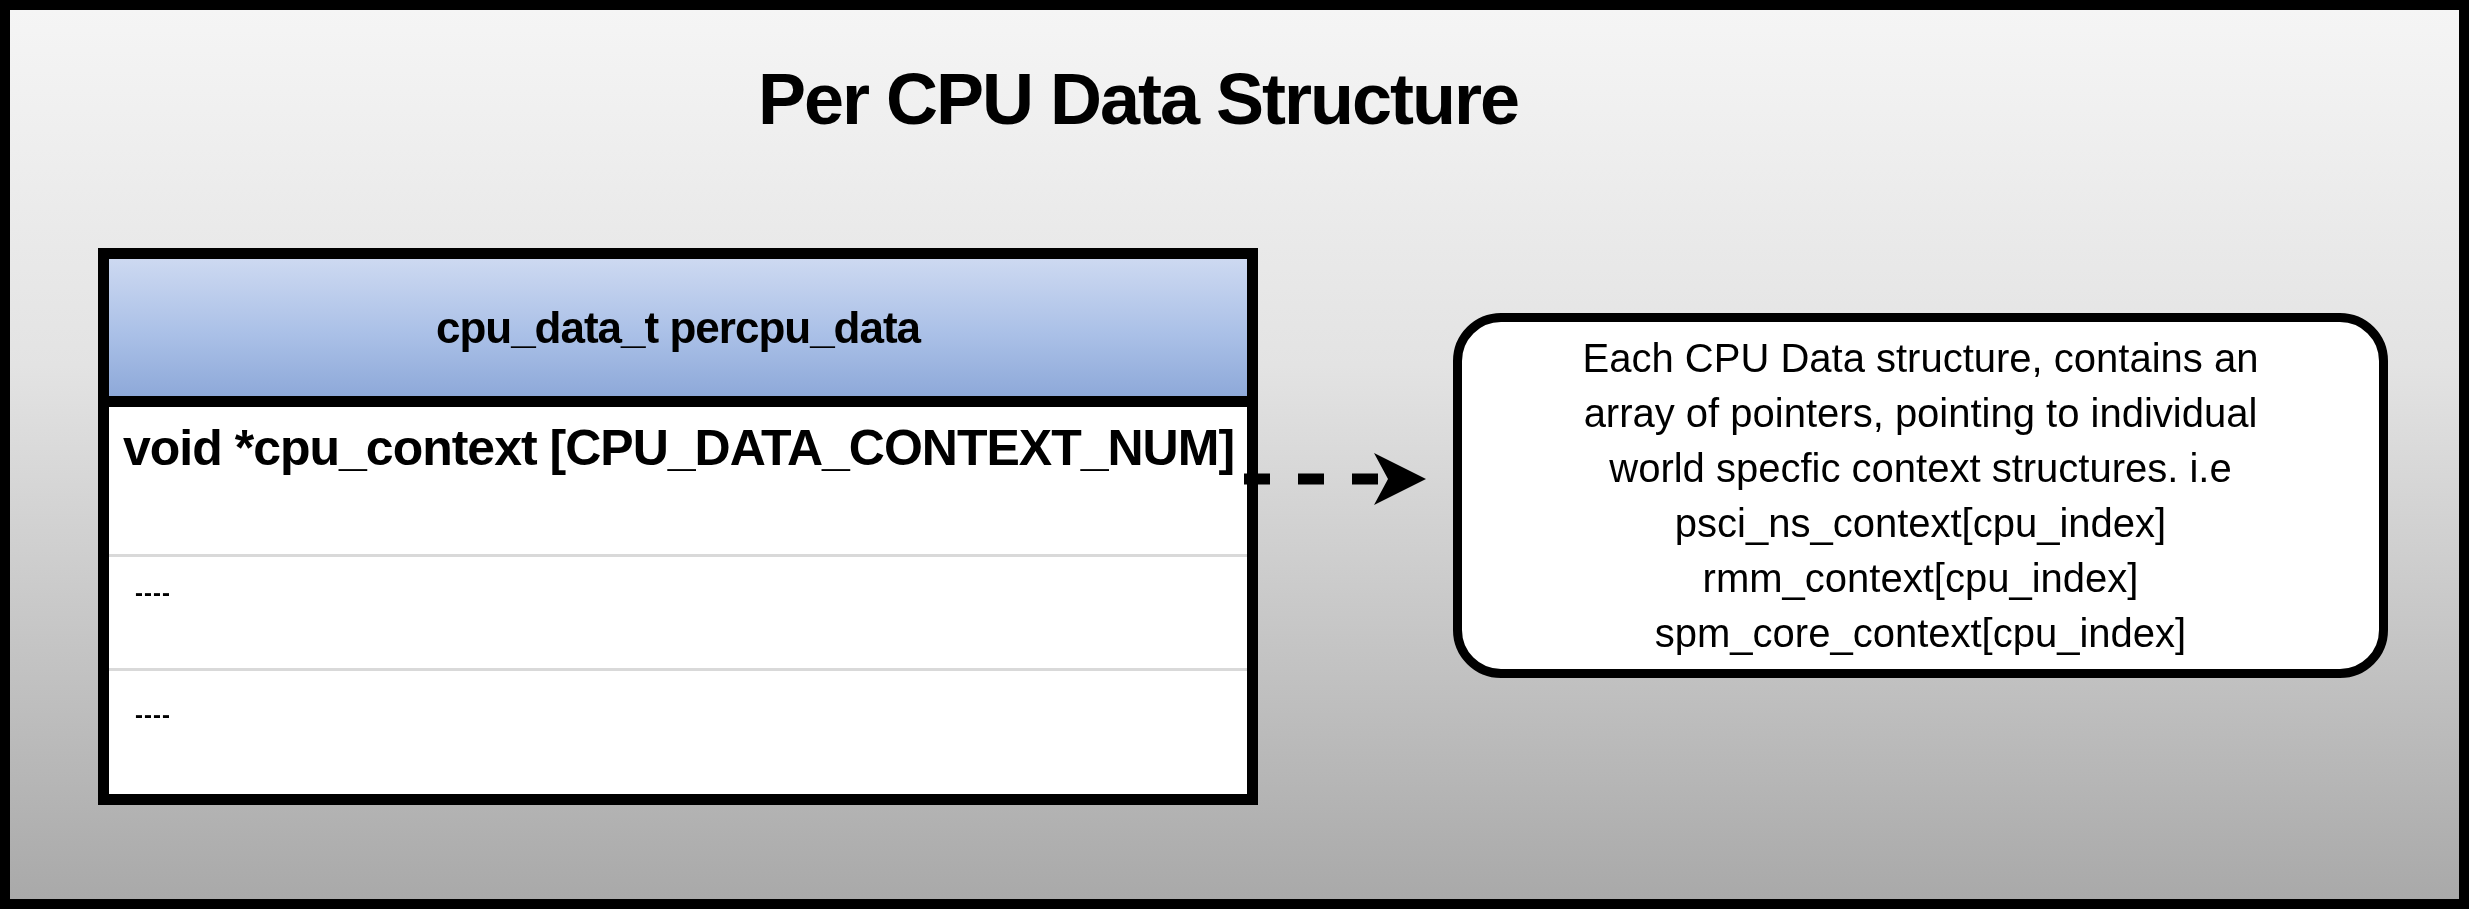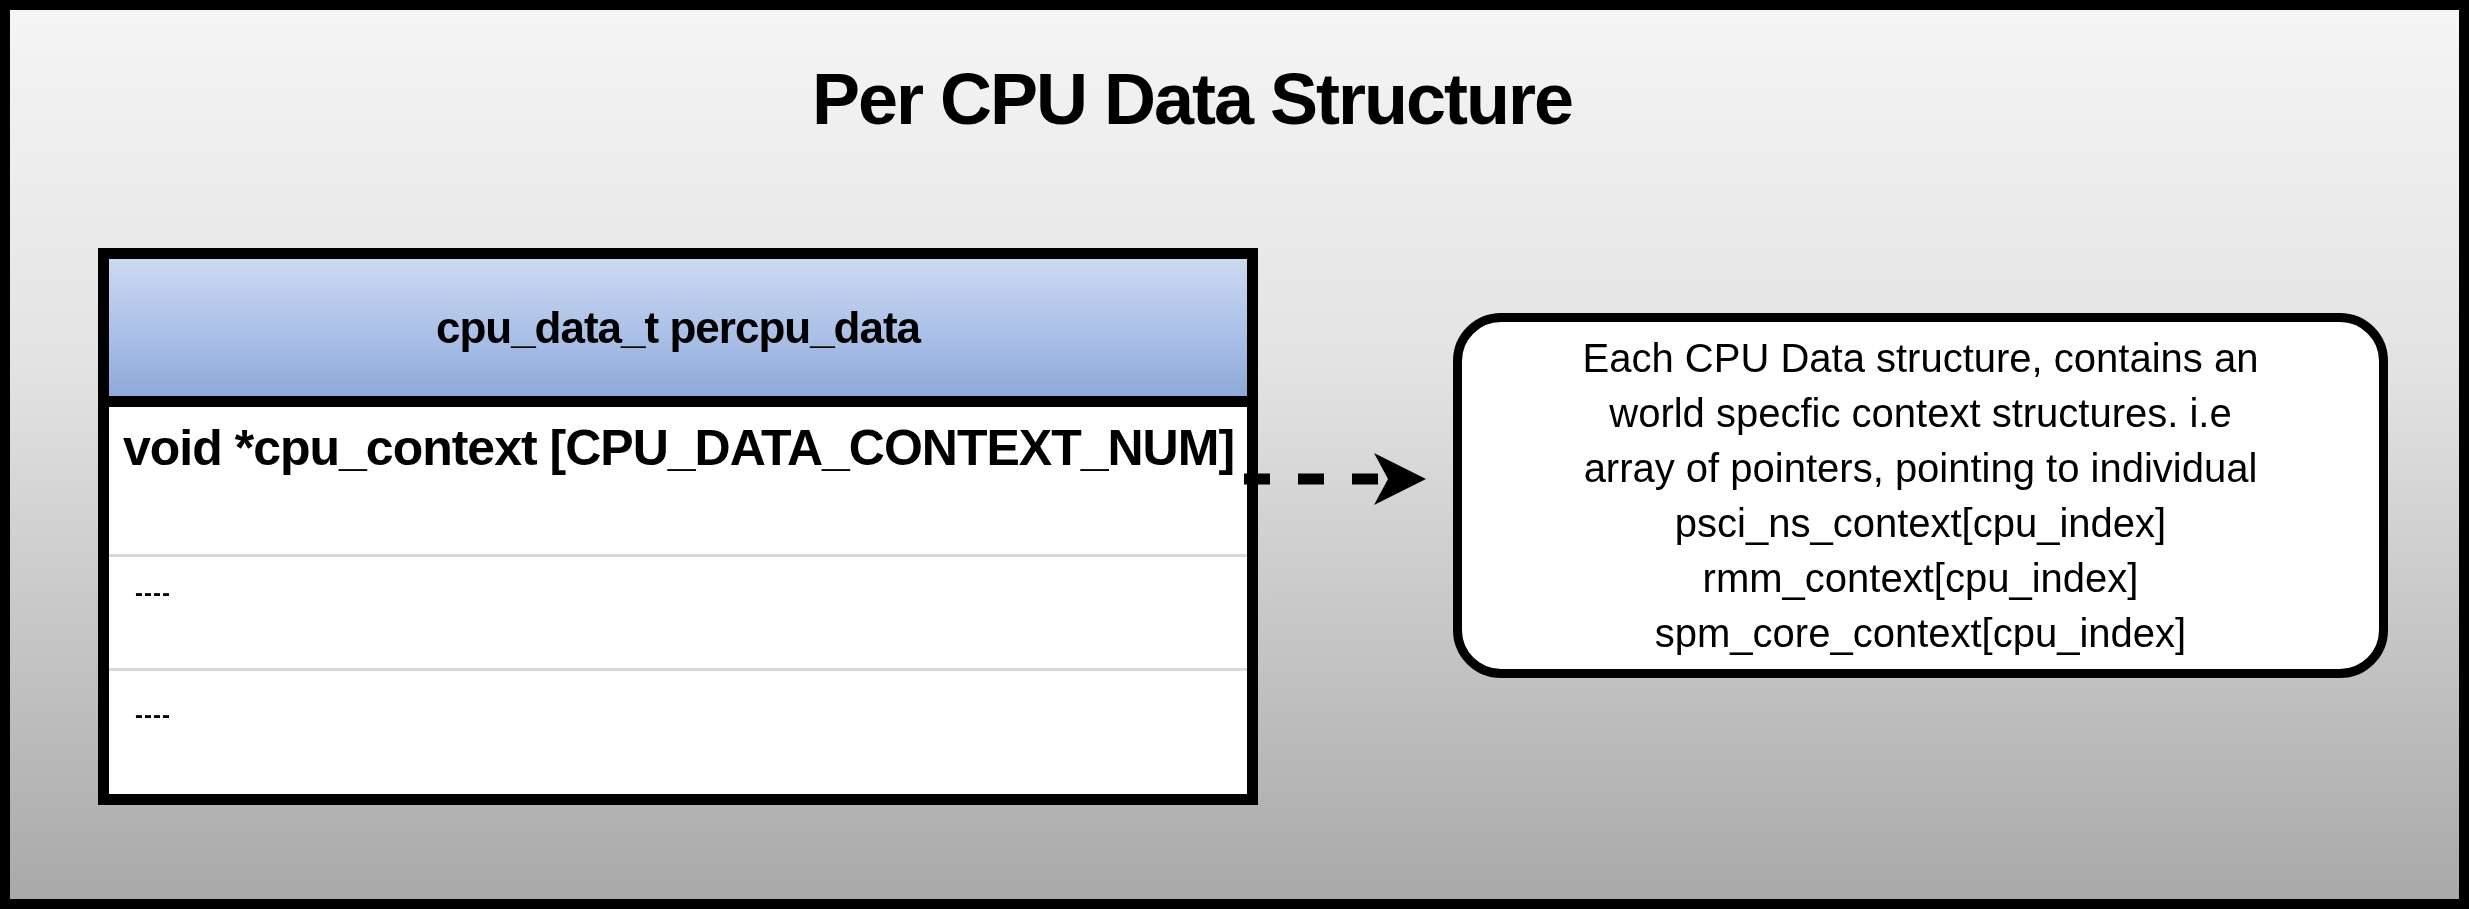--- a/index.html
+++ b/index.html
@@ -12,21 +12,21 @@
     box-sizing: border-box;
     border: 10px solid #000;
     background: linear-gradient(180deg, #f5f5f5 0%, #e3e3e3 40%, #a9a9a9 100%);
     overflow: hidden;
     color: #000;
   }
 
   .diagram-title {
     position: absolute;
     top: 48px;
-    left: 1182px;
+    left: 1128px;
     transform: translateX(-50%);
     font-size: 72px;
     font-weight: bold;
     letter-spacing: -2px;
     white-space: nowrap;
   }
 
   
   .struct-table {
     position: absolute;
@@ -131,20 +131,20 @@
     <div class="struct-row row-dash-b">----</div>
   </div>
 
   <svg class="connector" viewBox="0 0 200 64" aria-hidden="true">
     <line x1="8" y1="32" x2="146" y2="32" stroke="#000" stroke-width="11" stroke-dasharray="26 28"></line>
     <path d="M 190 32 L 138 6 L 152 32 L 138 58 Z" fill="#000"></path>
   </svg>
 
   <div class="annotation-box">
     <div>Each CPU Data structure, contains an</div>
+    <div>array of pointers, pointing to individual</div>
     <div>world specfic context structures. i.e</div>
-    <div>array of pointers, pointing to individual</div>
     <div>psci_ns_context[cpu_index]</div>
     <div>rmm_context[cpu_index]</div>
     <div>spm_core_context[cpu_index]</div>
   </div>
 
 </div>
 
 </body></html>

